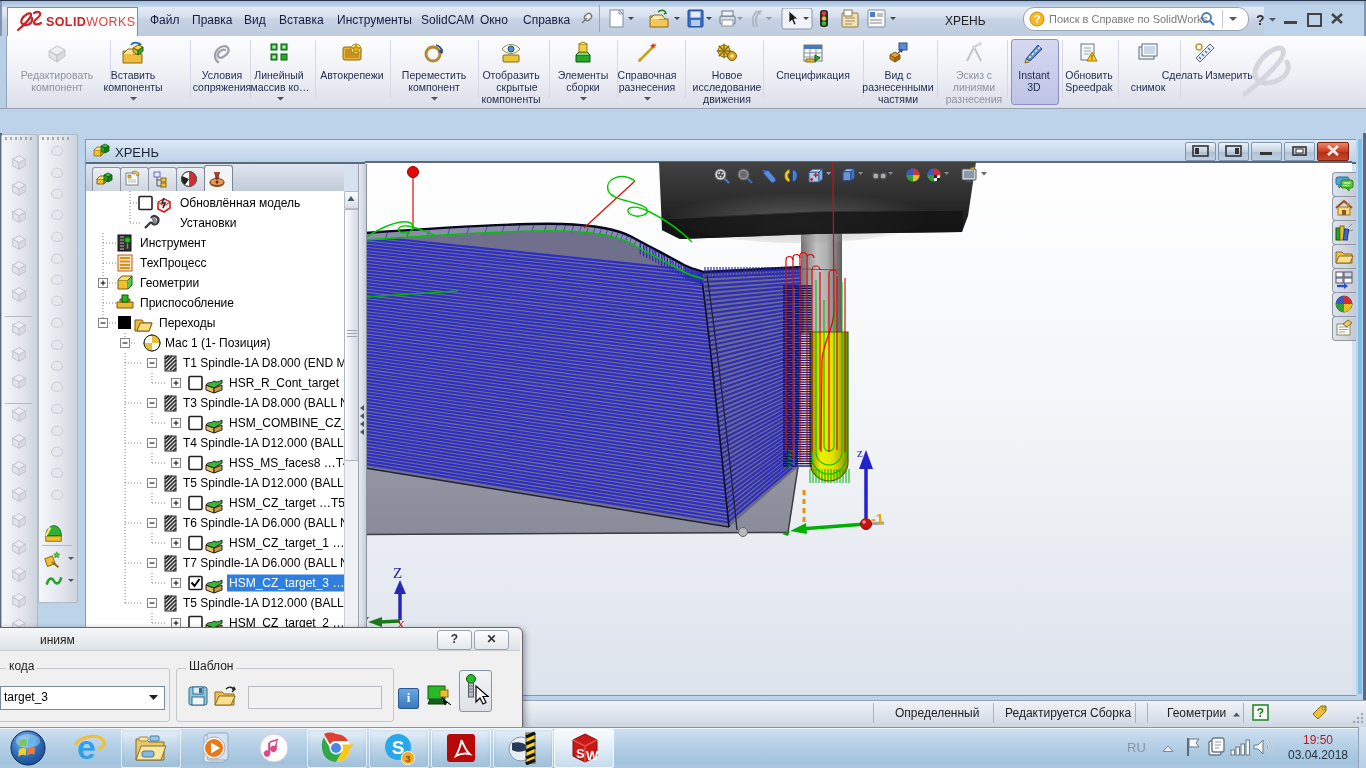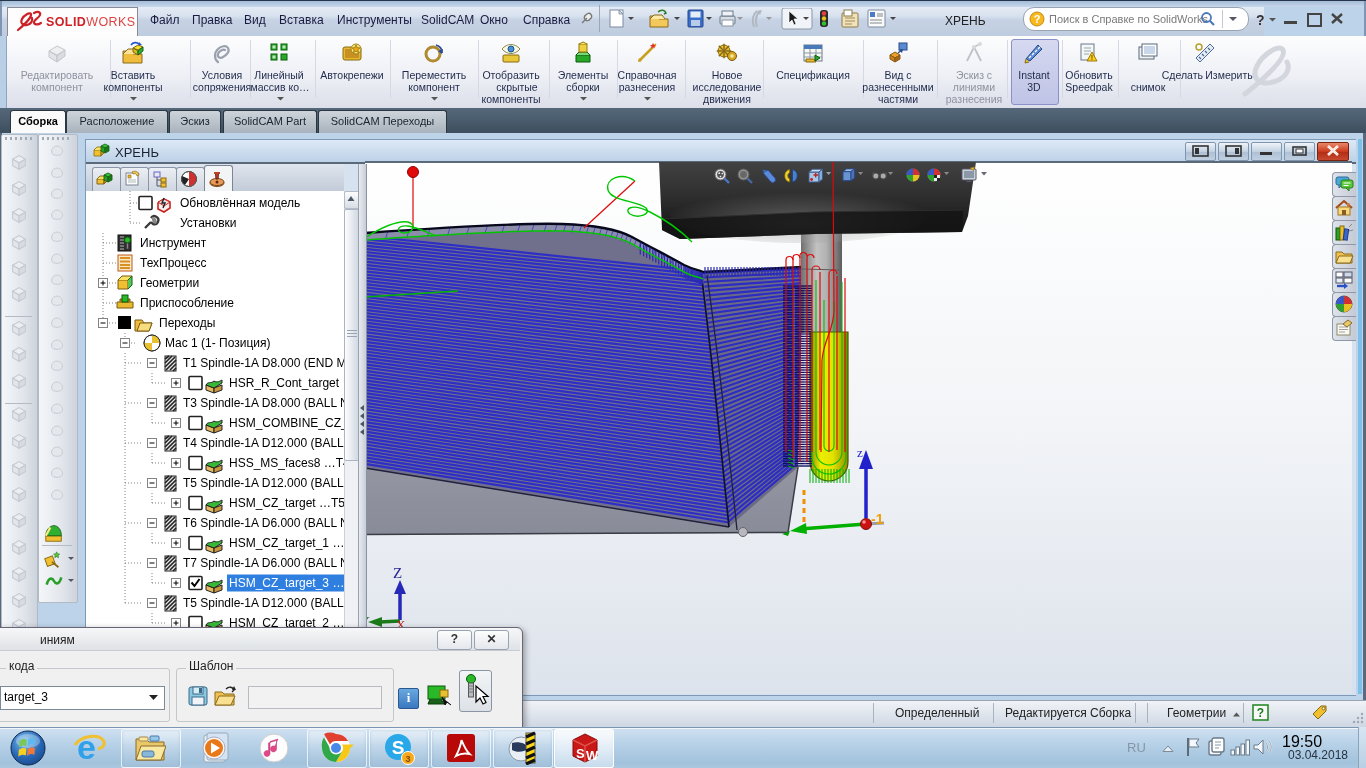--- a/index.html
+++ b/index.html
@@ -1287,27 +1287,20 @@
         <path d="M6,16 l2,2 M9,13 l2,2 M12,10 l2,2 M15,7 l2,2" stroke="#4a6a9a" stroke-width="1.2"></path>
         <circle cx="6" cy="6" r="3" fill="none" stroke="#b8a030" stroke-width="1.5"></circle>
       </svg>
       <div style="position:absolute;left:1150px;top:33px;width:110px;text-align:center;font-size:10.5px;color:#1f2a4a;margin-left:24px;">Измерить</div>
       <svg style="position:absolute;left:1225px;top:6px;" width="90" height="62" viewBox="0 0 90 62">
         <g stroke="#d4d6de" fill="none" stroke-width="5" stroke-linecap="round">
           <path d="M20,52 C40,36 62,16 58,8 C54,2 38,12 32,24 C26,36 34,44 48,40 C60,37 66,28 62,20"></path>
         </g>
       </svg>
     </div>
-<div style="position:absolute;left:0;top:108px;width:1366px;height:25px;background:linear-gradient(#55687a,#3d4e5e);">
-      <div style="position:absolute;left:10px;top:2px;width:56px;height:23px;background:#fafafa;border:1px solid #2a3642;border-bottom:none;border-radius:3px 3px 0 0;text-align:center;font-size:11px;font-weight:bold;color:#000;padding-top:4px;box-sizing:border-box;">Сборка</div>
-      <div style="position:absolute;left:66px;top:2px;width:102px;height:23px;background:linear-gradient(#cdd4da,#a9b3bd);border:1px solid #2a3642;border-bottom:none;border-radius:3px 3px 0 0;text-align:center;font-size:11px;color:#1a2430;padding-top:4px;box-sizing:border-box;">Расположение</div>
-      <div style="position:absolute;left:169px;top:2px;width:52px;height:23px;background:linear-gradient(#cdd4da,#a9b3bd);border:1px solid #2a3642;border-bottom:none;border-radius:3px 3px 0 0;text-align:center;font-size:11px;color:#1a2430;padding-top:4px;box-sizing:border-box;">Эскиз</div>
-      <div style="position:absolute;left:223px;top:2px;width:94px;height:23px;background:linear-gradient(#cdd4da,#a9b3bd);border:1px solid #2a3642;border-bottom:none;border-radius:3px 3px 0 0;text-align:center;font-size:11px;color:#1a2430;padding-top:4px;box-sizing:border-box;">SolidCAM Part</div>
-      <div style="position:absolute;left:318px;top:2px;width:129px;height:23px;background:linear-gradient(#cdd4da,#a9b3bd);border:1px solid #2a3642;border-bottom:none;border-radius:3px 3px 0 0;text-align:center;font-size:11px;color:#1a2430;padding-top:4px;box-sizing:border-box;">SolidCAM Переходы</div>
-    </div>
 <div style="position:absolute;left:0;top:700px;width:1366px;height:27px;background:linear-gradient(#f0f3f7,#d8dfe9 70%,#cdd6e2);border-top:1px solid #97a3b2;"></div>
     <div style="position:absolute;left:873px;top:703px;width:1px;height:20px;background:#aab4c0;"></div>
     <div style="position:absolute;left:993px;top:703px;width:1px;height:20px;background:#aab4c0;"></div>
     <div style="position:absolute;left:1135px;top:703px;width:1px;height:20px;background:#aab4c0;"></div>
     <div style="position:absolute;left:1147px;top:703px;width:1px;height:20px;background:#aab4c0;"></div>
     <div style="position:absolute;left:1243px;top:703px;width:1px;height:20px;background:#aab4c0;"></div>
     <span style="position:absolute;left:895px;top:706px;font-size:12px;color:#222;">Определенный</span>
     <span style="position:absolute;left:1005px;top:706px;font-size:12px;color:#222;">Редактируется Сборка</span>
     <span style="position:absolute;left:1167px;top:706px;font-size:12px;color:#222;">Геометрии</span>
     <svg style="position:absolute;left:1232px;top:711px;" width="9" height="7">
@@ -1470,15 +1463,15 @@
         <rect x="6" y="10" width="3.5" height="8"></rect>
         <rect x="11" y="7" width="3.5" height="11"></rect>
         <rect x="16" y="3" width="3.5" height="15"></rect>
       </g>
     </svg>
     <svg style="position:absolute;left:1252px;top:737px;" width="22" height="20" viewBox="0 0 22 20">
       <path d="M2,8 h4 l5,-5 v14 l-5,-5 H2 z" fill="#f4f8fc" stroke="#6a7a88"></path>
       <path d="M14,6 a6,6 0 0 1 0,8 M17,4 a9,9 0 0 1 0,12" fill="none" stroke="#f4f8fc" stroke-width="1.8"></path>
       <path d="M14,6 a6,6 0 0 1 0,8 M17,4 a9,9 0 0 1 0,12" fill="none" stroke="#7a8a98" stroke-width="0.8"></path>
     </svg>
-    <div style="position:absolute;left:1282px;top:733px;width:72px;text-align:left;font-size:16px;color:#000000;">19:50</div>
+    <div style="position:absolute;left:1282px;top:733px;width:72px;text-align:center;font-size:12px;color:#b91c1c;">19:50</div>
     <div style="position:absolute;left:1282px;top:748px;width:72px;text-align:center;font-size:12px;color:#243442;">03.04.2018</div>
     <div style="position:absolute;left:1358px;top:727px;width:8px;height:41px;border-left:1px solid #8aa4bc;background:linear-gradient(#d8e6f2,#b8cfe4);"></div>
 </div>
 </body></html>

